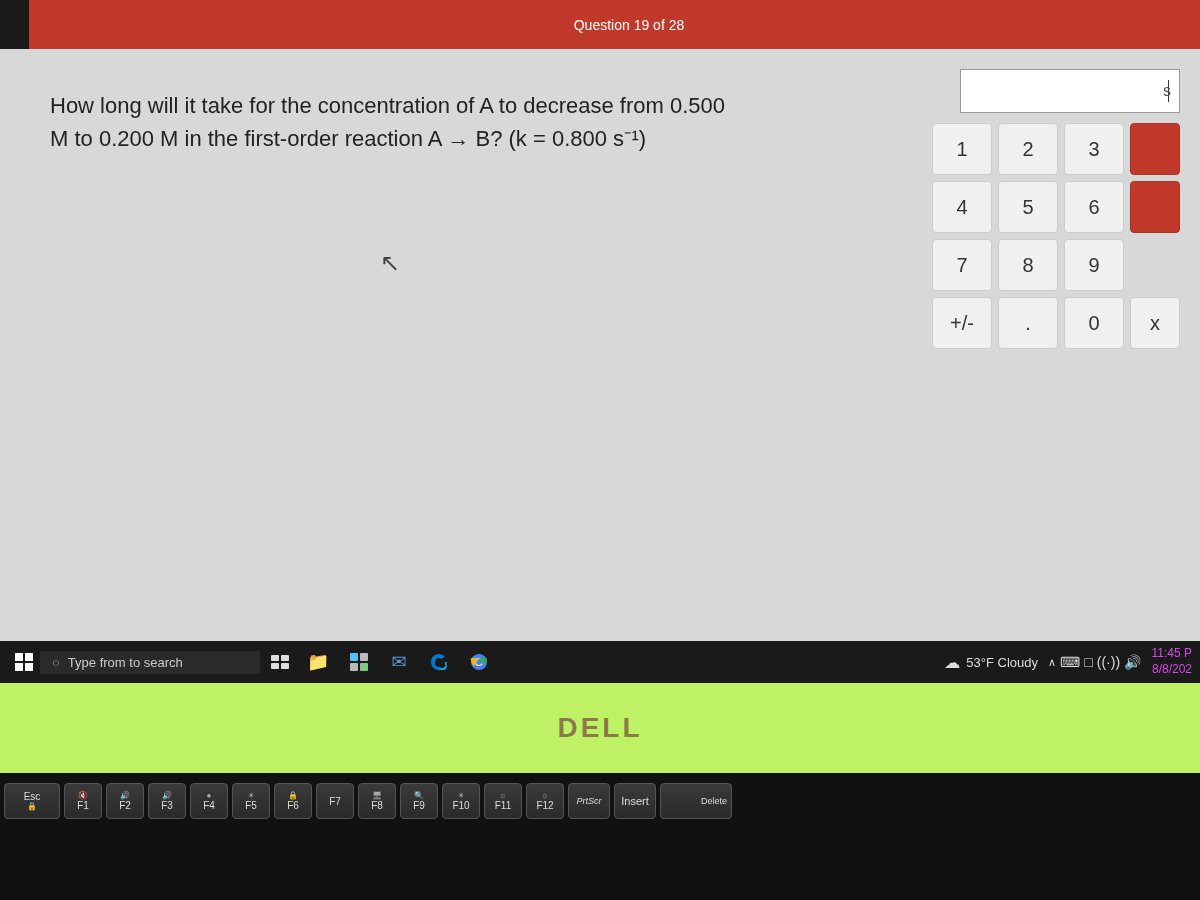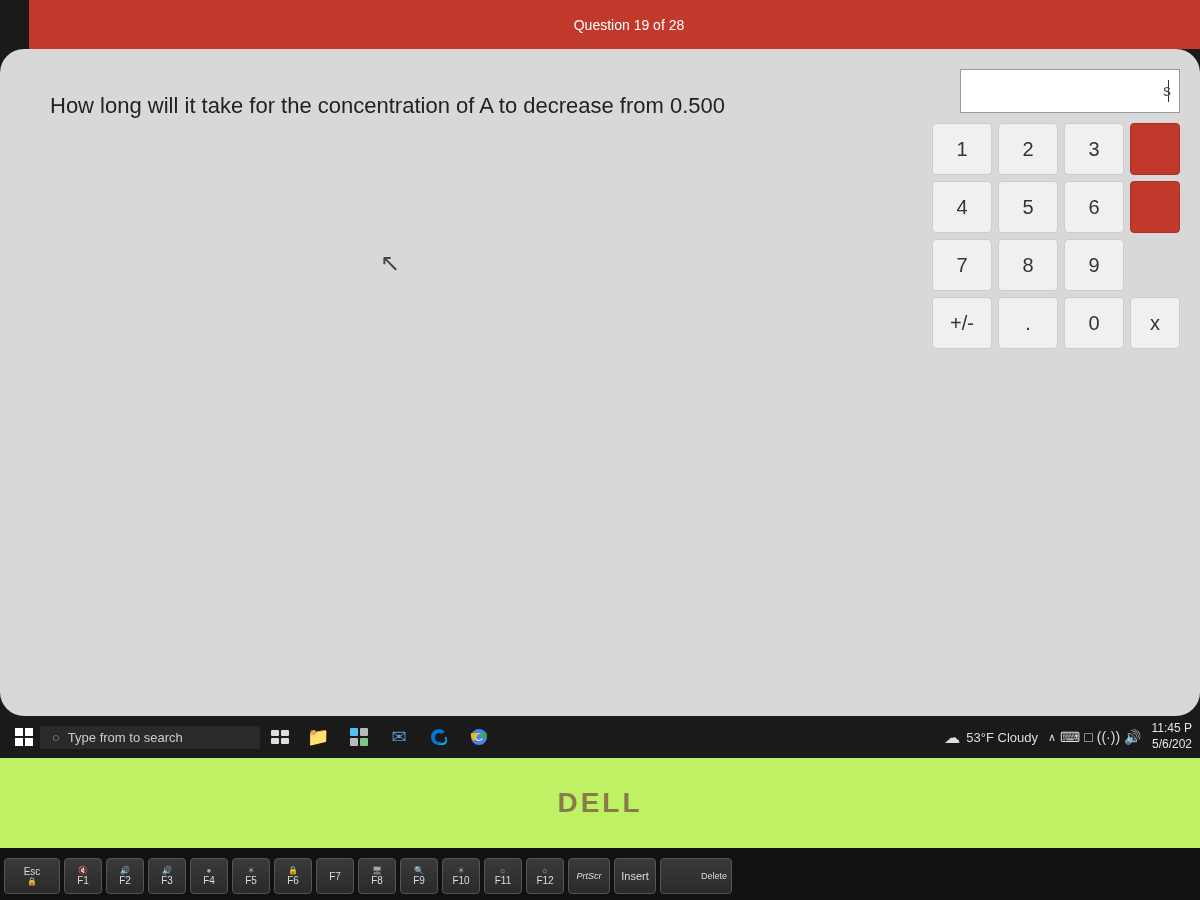--- a/index.html
+++ b/index.html
@@ -24,25 +24,24 @@
     }
     .top-bar span {
       color: white;
       font-size: 14px;
       font-weight: 500;
     }
 
     
     .screen {
       width: 100%;
-      height: 667px;
+      height: 592px;
       background: #d8d8d8;
       position: relative;
       display: flex;
-      border-radius: 24px;
     }
 
     
     .question-area {
       flex: 1;
       padding: 40px 50px;
       position: relative;
     }
 
     .question-text {
@@ -193,21 +192,21 @@
       align-items: center;
       gap: 4px;
       color: #ddd;
       font-size: 13px;
     }
 
     .clock {
       display: flex;
       flex-direction: column;
       align-items: flex-end;
-      color: #e5e5e5;
+      color: #d946ef;
       font-size: 12px;
       line-height: 1.3;
     }
 
     
     .dell-area {
       width: 100%;
       height: 90px;
       background: #bef264;
       display: flex;
@@ -268,20 +267,21 @@
 
 <div class="top-bar">
   <span>Question 19 of 28</span>
 </div>
 
 <div class="screen">
 
   <div class="question-area">
     <div class="question-text">
       <span>How long will it take for the concentration of A to decrease from 0.500</span><br>
+      <span>M to 0.200 M in the first-order reaction A → B? (k = 0.800 s⁻¹)</span>
     </div>
 
     <div style="position:absolute; top:200px; left:380px; font-size:24px; color:#444; cursor:default;">↖</div>
   </div>
 
   <div class="answer-panel">
 
     <div class="answer-display">
       <span class="cursor-line"></span>
       <span class="unit-label">s</span>
@@ -385,21 +385,21 @@
     <div class="sys-icons">
       <span style="font-size:11px;">∧</span>
       <span style="font-size:14px;">⌨</span>
       <span style="font-size:14px;">□</span>
       <span style="font-size:14px;">((·))</span>
       <span style="font-size:14px;">🔊</span>
     </div>
 
     <div class="clock">
       <span>11:45 P</span>
-      <span>5/6/202</span>
+      <span>8/8/202</span>
     </div>
   </div>
 </div>
 
 <div class="dell-area">
   <span class="dell-logo">DELL</span>
 </div>
 
 <div class="keyboard-area">
 

